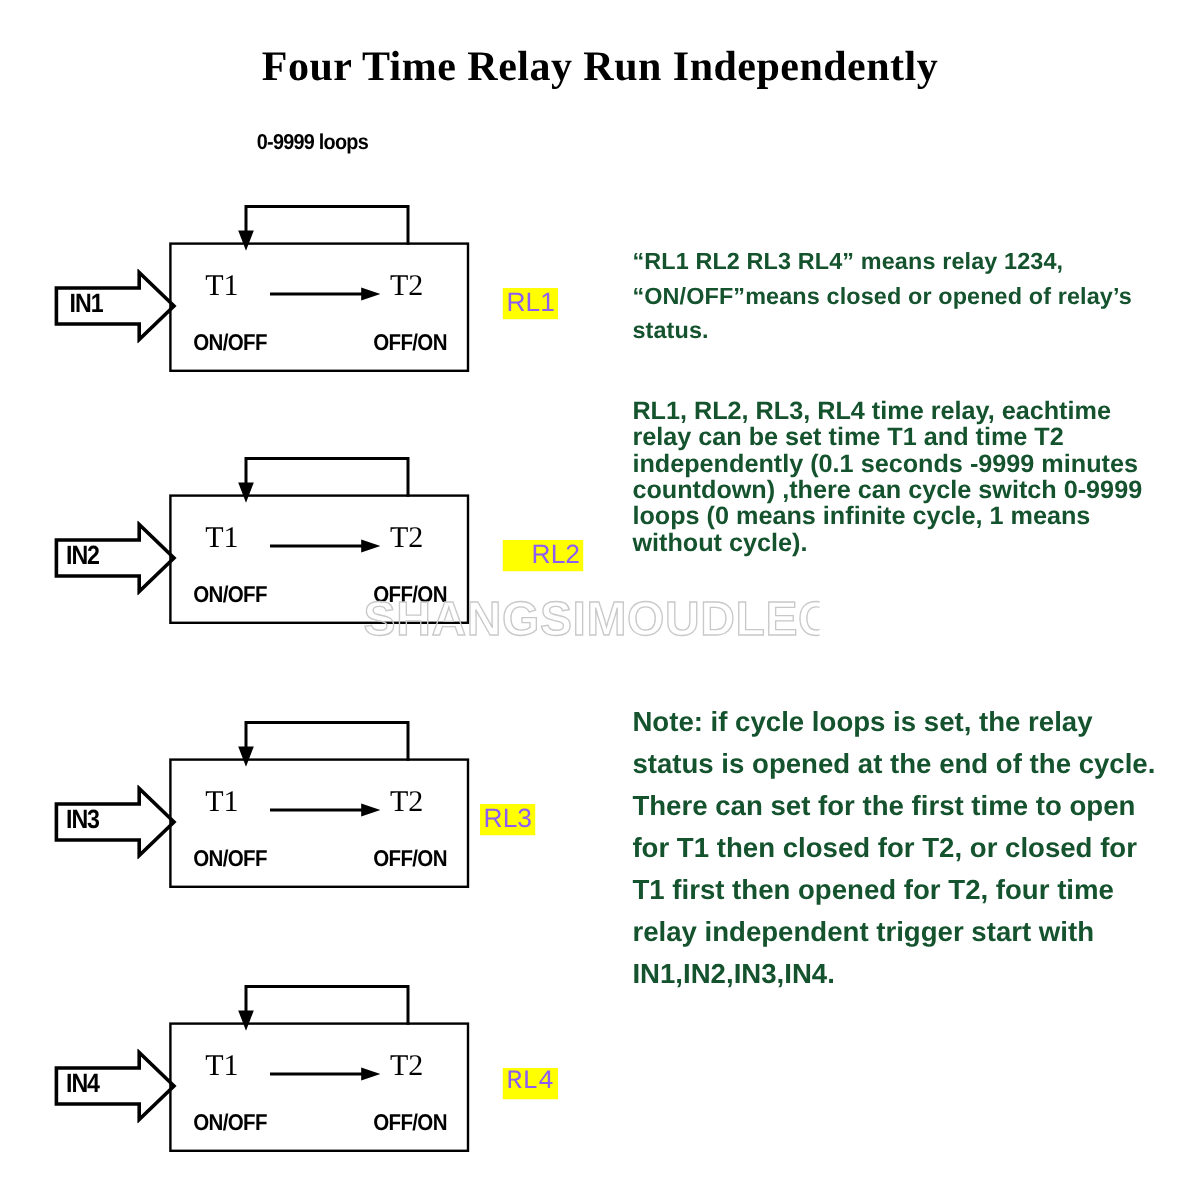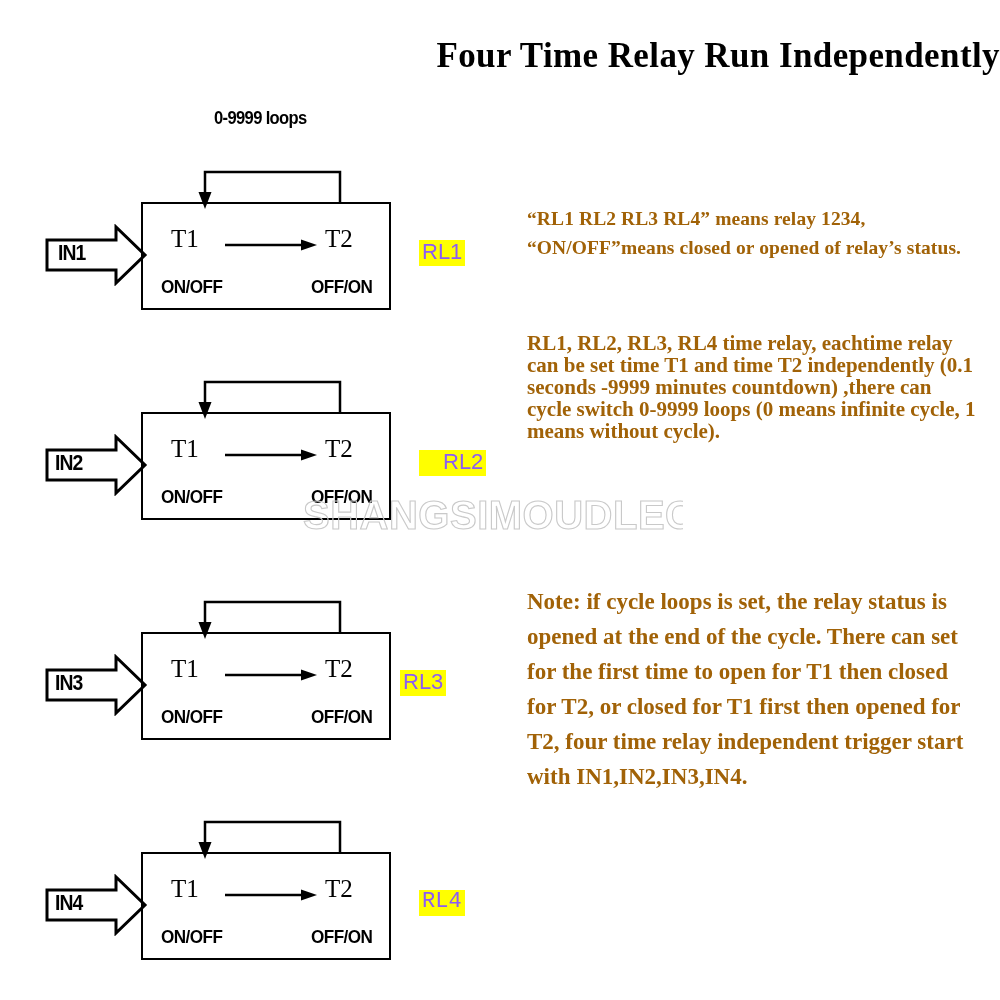--- a/index.html
+++ b/index.html
@@ -16,21 +16,21 @@
     font-family: "Liberation Serif", "DejaVu Serif", serif;
     color: #000000;
   }
 
   
   #page-title {
     position: absolute;
     left: 0;
     top: 36px;
     width: 1000px;
-    text-align: right;
+    text-align: center;
     font-family: "Liberation Serif", "DejaVu Serif", serif;
     font-weight: bold;
     font-size: 35px;
     letter-spacing: 0.4px;
     color: #000000;
     white-space: nowrap;
   }
 
   
   #diagram {
@@ -159,23 +159,23 @@
   #text-column {
     position: absolute;
     left: 527px;
     top: 0;
     width: 455px;
     height: 1000px;
   }
   .para {
     position: absolute;
     width: 452px;
-    font-family: Liberation Serif, serif;
-    font-weight: bold;
-    color: #a16207;
+    font-family: Liberation Sans, sans-serif;
+    font-weight: bold;
+    color: #14532d;
   }
   .para.p1 {
     top: 204px;
     font-size: 19.5px;
     line-height: 29px;
     letter-spacing: 0.1px;
   }
   .para.p2 {
     top: 332px;
     font-size: 21px;

